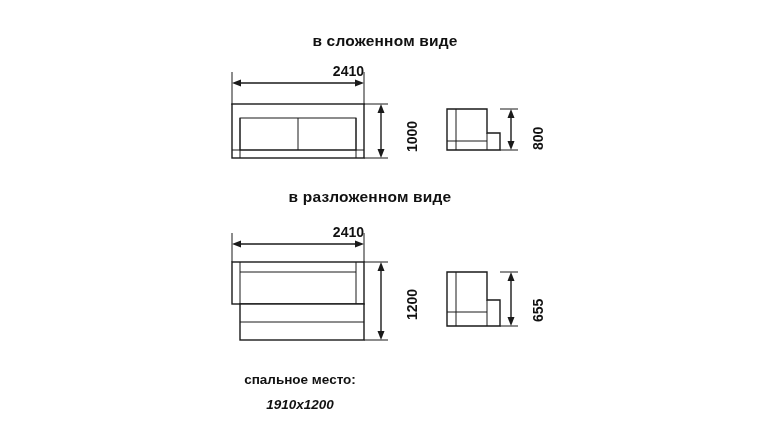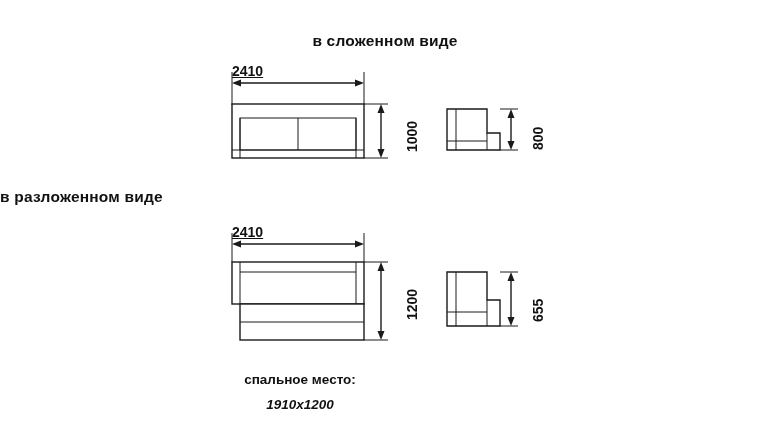--- a/index.html
+++ b/index.html
@@ -24,41 +24,40 @@
   }
   .title {
     position: absolute;
     font-size: 15.5px;
     font-weight: bold;
     letter-spacing: 0.2px;
     white-space: nowrap;
     color: #111;
   }
   #title-folded { left: 0; top: 32px; width: 770px; text-align: center; }
-  #title-unfolded { left: 0; top: 188px; width: 740px; text-align: left; }
+  #title-unfolded { left: 0; top: 188px; width: 740px; text-align: center; }
 
   .caption {
     position: absolute;
     font-size: 13.5px;
     font-weight: bold;
     white-space: nowrap;
     color: #111;
     text-align: center;
   }
   #caption-label { left: 175px; top: 372px; width: 250px; }
   #caption-value { left: 175px; top: 397px; width: 250px; font-style: italic; }
 
   .dim-h {
     position: absolute;
     font-size: 14px;
     font-weight: bold;
     white-space: nowrap;
     color: #111;
-    text-align: left;
-    text-decoration: underline;
+    text-align: right;
   }
   .dim-v {
     position: absolute;
     font-size: 14px;
     font-weight: bold;
     white-space: nowrap;
     color: #111;
     transform: rotate(-90deg);
     transform-origin: left top;
   }

